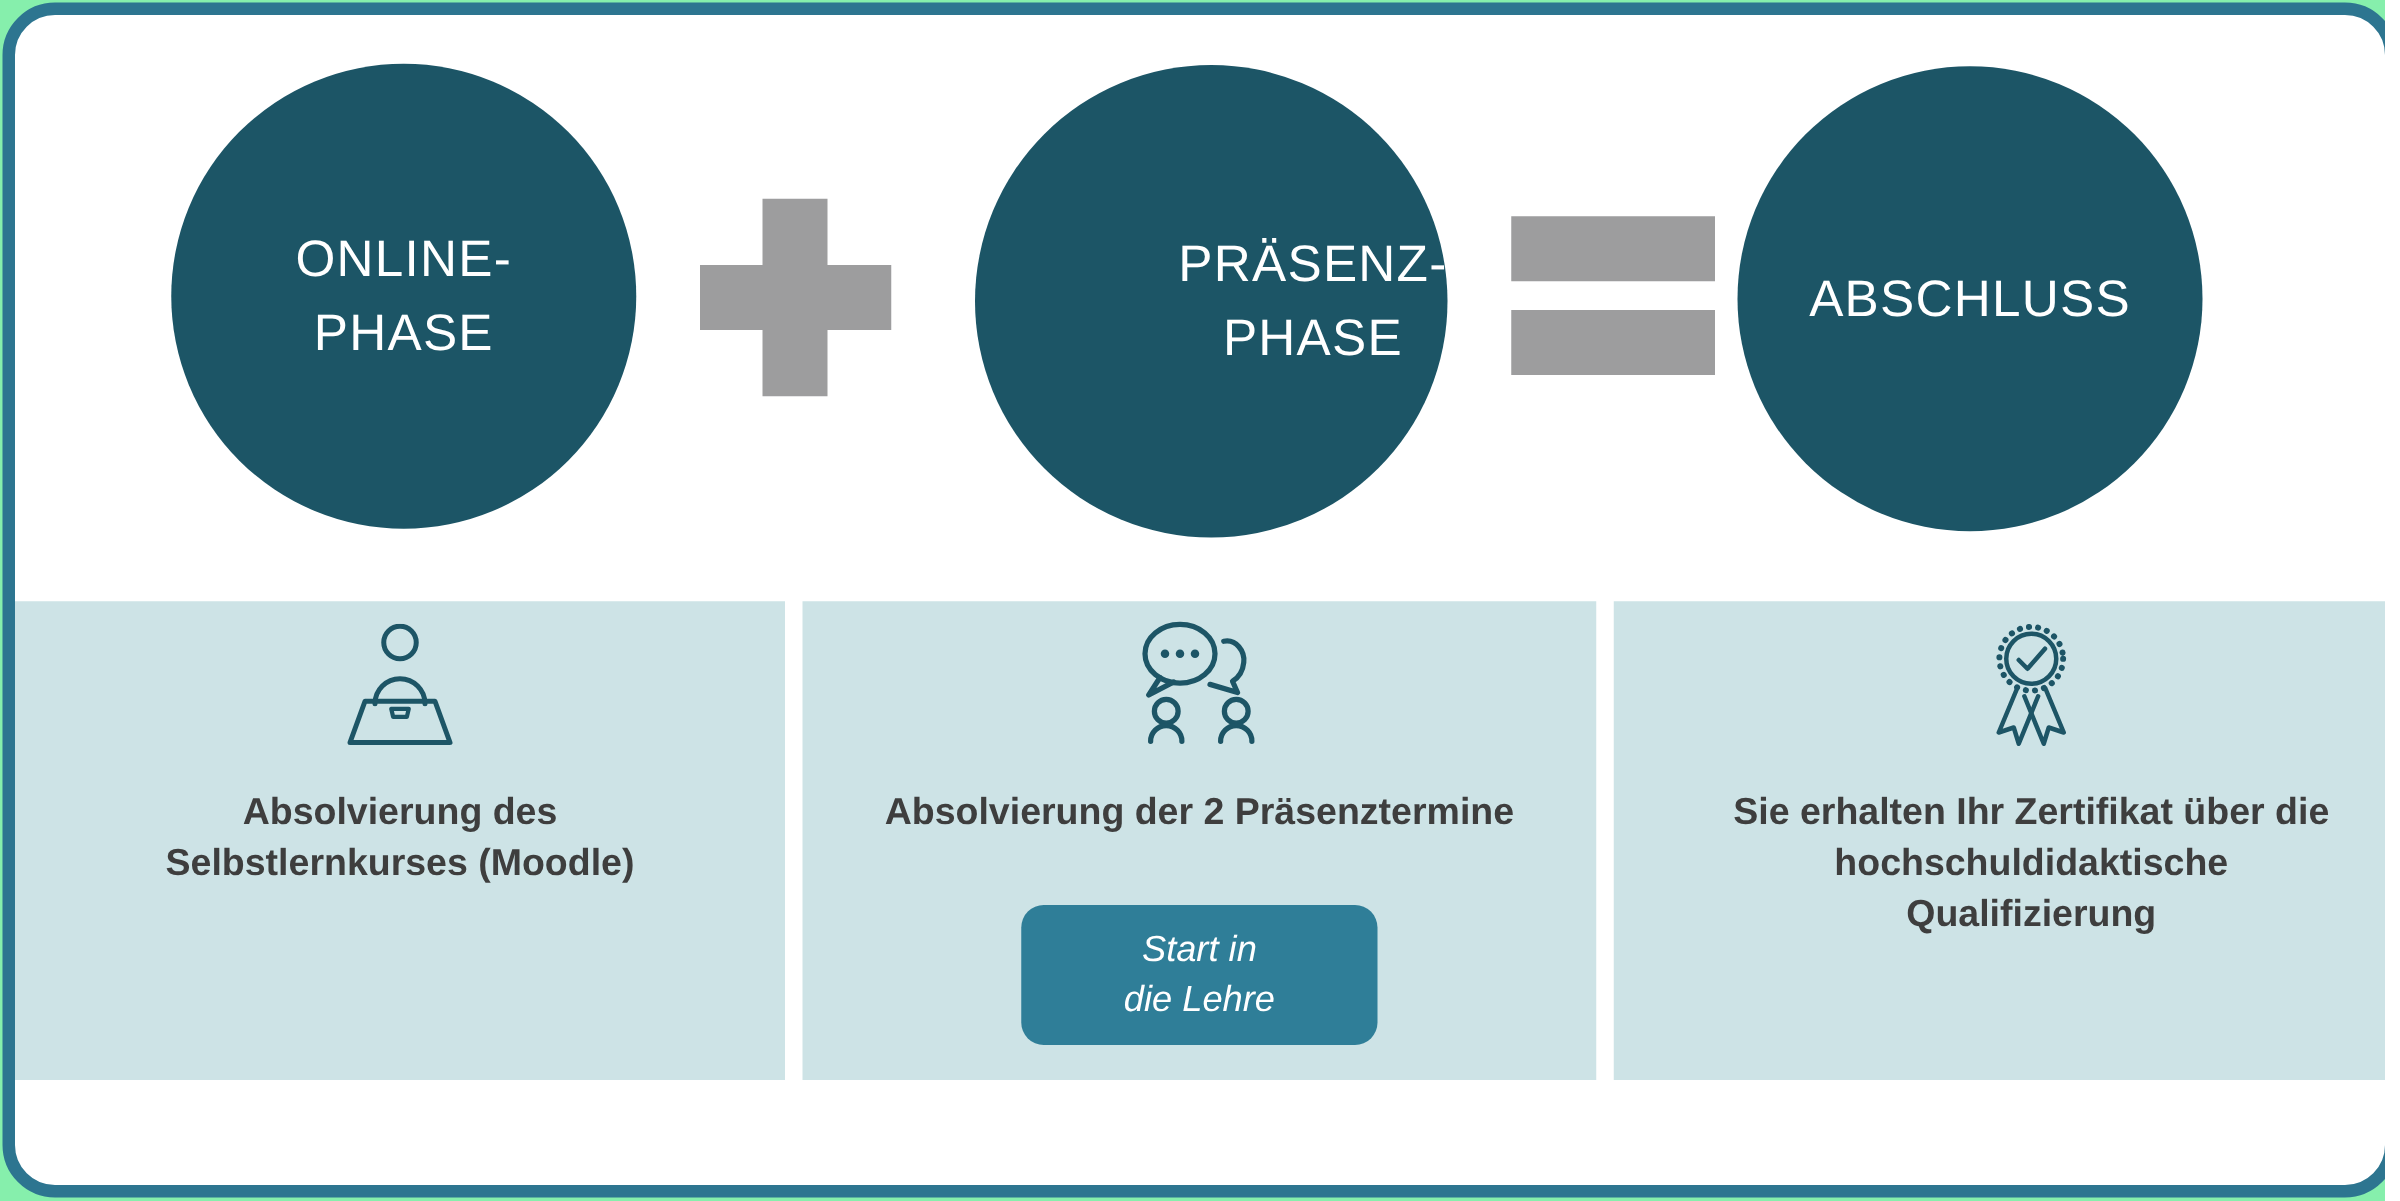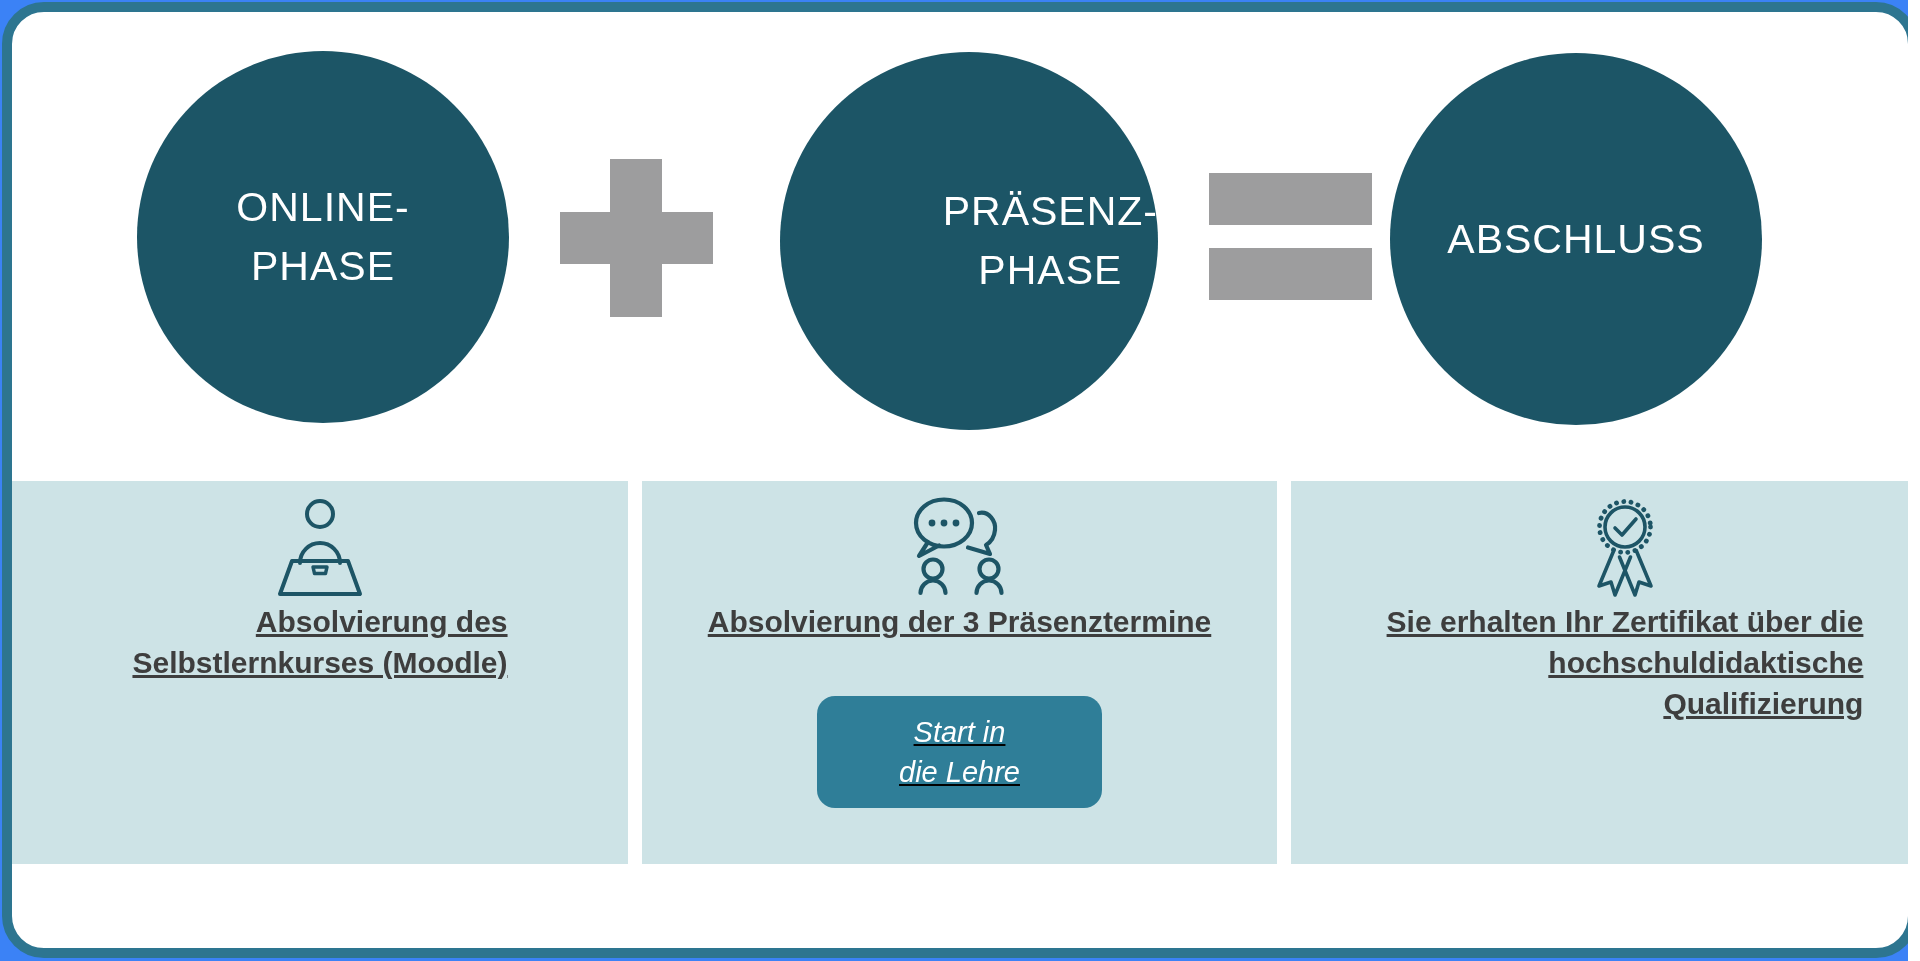--- a/index.html
+++ b/index.html
@@ -6,21 +6,21 @@
     margin: 0;
     padding: 0;
     background: #ffffff;
   }
   .stage {
     position: relative;
     width: 1908px;
     height: 961px;
     overflow: hidden;
     font-family: "Liberation Sans", sans-serif;
-    background: #3b82f6;
+    background: #86efac;
   }
   
   .card-frame {
     position: absolute;
     left: 2px; top: 2px;
     width: 1916px; height: 956px;
     box-sizing: border-box;
     border: 10px solid #2d7590;
     border-radius: 42px;
     background: #ffffff;
@@ -75,46 +75,45 @@
   .box-2 { left: 642px;  width: 635px; }
   .box-3 { left: 1291px; width: 620px; padding-left: 48px; }
   .phase-icon-wrap {
     height: 104px;
     display: flex;
     align-items: center;
     justify-content: center;
   }
   .phase-icon-wrap svg { display: block; }
   .phase-desc {
+    margin-top: 28px;
     color: #3e3e3e;
     font-size: 30px;
     line-height: 41px;
     font-weight: bold;
-    text-align: right;
+    text-align: center;
     white-space: pre-line;
-    text-decoration: underline;
   }
   .button-row {
     margin-top: 54px;
     display: flex;
     gap: 25px;
     justify-content: center;
   }
   .pill-button {
     width: 285px;
     height: 112px;
     background: #2f7e98;
     border: none;
     border-radius: 18px;
     display: flex;
     align-items: center;
     justify-content: center;
     cursor: pointer;
     padding: 0;
-    text-decoration: underline;
   }
   .pill-button .btn-label {
     color: #ffffff;
     font-size: 29px;
     line-height: 40px;
     font-style: italic;
     text-align: center;
     white-space: pre-line;
     font-family: "Liberation Sans", sans-serif;
   }
@@ -171,21 +170,21 @@
         <circle cx="26" cy="27" r="3.4" fill="#1d5566" stroke="none"></circle>
         <circle cx="38" cy="27" r="3.4" fill="#1d5566" stroke="none"></circle>
         <circle cx="50" cy="27" r="3.4" fill="#1d5566" stroke="none"></circle>
         <path d="M 73 17 C 83 15 90 25 89 34 C 88.3 41 85 46 80 49 L 84 58 L 62 51.5"></path>
         <circle cx="27" cy="73" r="9.5"></circle>
         <path d="M 14.5 97 A 12.5 12.5 0 0 1 39.5 97"></path>
         <circle cx="83" cy="73" r="9.5"></circle>
         <path d="M 70.5 97 A 12.5 12.5 0 0 1 95.5 97"></path>
       </svg>
     </div>
-    <div class="phase-desc">Absolvierung der 3 Präsenztermine</div>
+    <div class="phase-desc">Absolvierung der 2 Präsenztermine</div>
     <div class="button-row">
       <button class="pill-button">
         <span class="btn-label">Start in
 die Lehre</span>
       </button>
     </div>
   </div>
 
   <div class="phase-box box-3">
     <div class="phase-icon-wrap">

